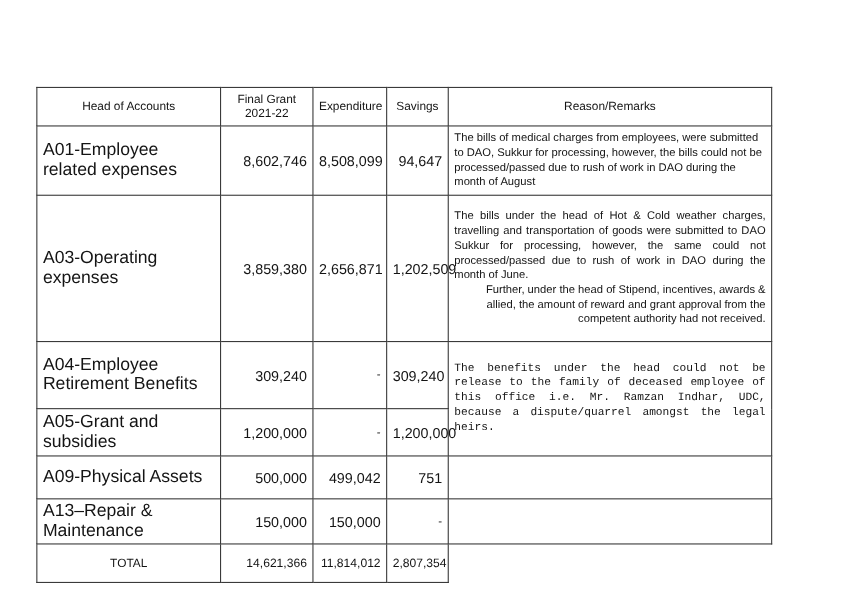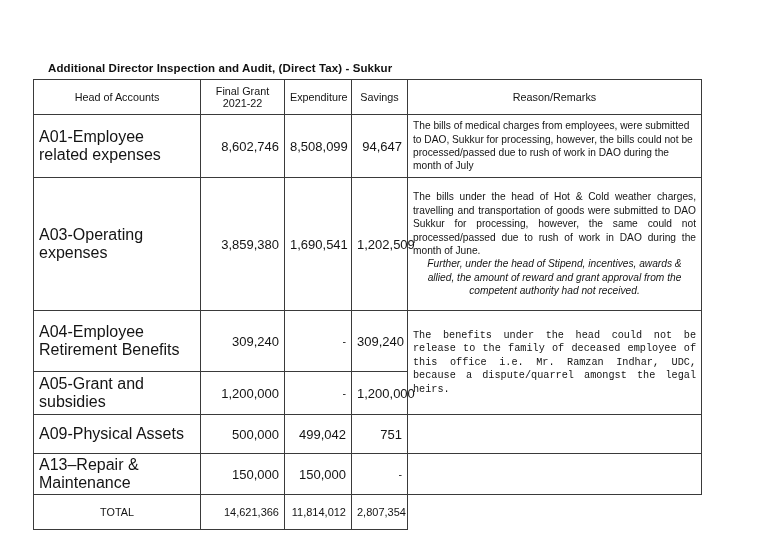--- a/index.html
+++ b/index.html
@@ -87,22 +87,21 @@
   }
   .cell-reason.natural {
     text-align: left;
   }
   .cell-reason p {
     margin: 0;
     text-align: justify;
     text-justify: inter-word;
   }
   .cell-reason p.last-para {
-    text-align: center;
-    font-style: italic;
+    text-align: right;
   }
   .cell-reason.valign-mid {
     vertical-align: middle;
     font-family: Liberation Mono, monospace;
   }
   .row-a01 td { height: 58px; }
   .row-a03 td { height: 128px; }
   .row-a04 td { height: 56px; border-radius: 30px; }
   .row-a05 td { height: 38px; }
   .row-a09 td { height: 34px; }
@@ -125,21 +124,20 @@
   .no-border {
     border: none !important;
     background: transparent;
   }
 </style>
 </head>
 <body>
 
 <div class="page">
 
-  <div class="doc-title">Additional Director Inspection and Audit, (Direct Tax) - Sukkur</div>
 
   <div class="table-wrap">
     <table class="grant-table">
       <colgroup>
         <col class="col-head">
         <col class="col-grant">
         <col class="col-exp">
         <col class="col-sav">
         <col class="col-reason">
       </colgroup>
@@ -157,27 +155,27 @@
         </tr>
       </thead>
 
       <tbody>
 
         <tr class="row-a01">
           <td class="cell-head">A01-Employee related expenses</td>
           <td class="cell-num">8,602,746</td>
           <td class="cell-num">8,508,099</td>
           <td class="cell-num">94,647</td>
-          <td class="cell-reason natural">The bills of medical charges from employees, were submitted to DAO, Sukkur for processing, however, the bills could not be processed/passed due to rush of work in DAO during the month of July</td>
+          <td class="cell-reason natural">The bills of medical charges from employees, were submitted to DAO, Sukkur for processing, however, the bills could not be processed/passed due to rush of work in DAO during the month of August</td>
         </tr>
 
         <tr class="row-a03">
           <td class="cell-head">A03-Operating expenses</td>
           <td class="cell-num">3,859,380</td>
-          <td class="cell-num">1,690,541</td>
+          <td class="cell-num">2,656,871</td>
           <td class="cell-num">1,202,509</td>
           <td class="cell-reason">
             <p>The bills under the head of Hot &amp; Cold weather charges, travelling and transportation of goods were submitted to DAO Sukkur for processing, however, the same could not processed/passed due to rush of work in DAO during the month of June.</p>
             <p class="last-para">Further, under the head of Stipend, incentives, awards &amp; allied, the amount of reward and grant approval from the competent authority had not received.</p>
           </td>
         </tr>
 
         <tr class="row-a04">
           <td class="cell-head">A04-Employee Retirement Benefits</td>
           <td class="cell-num">309,240</td>

